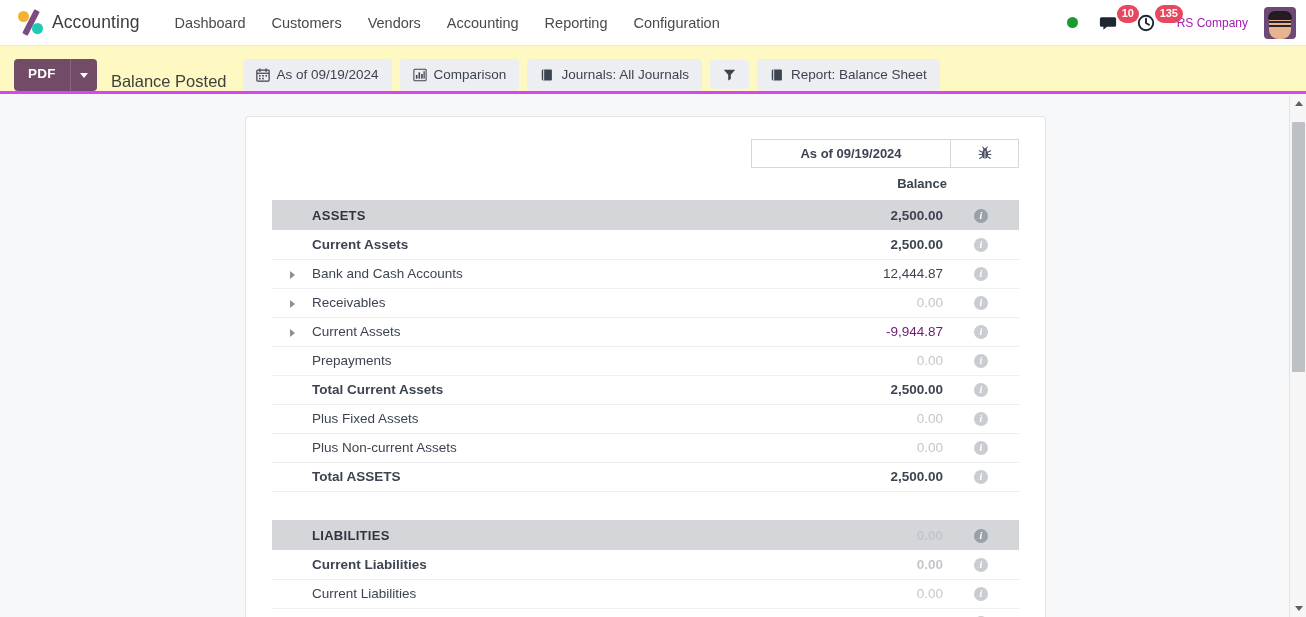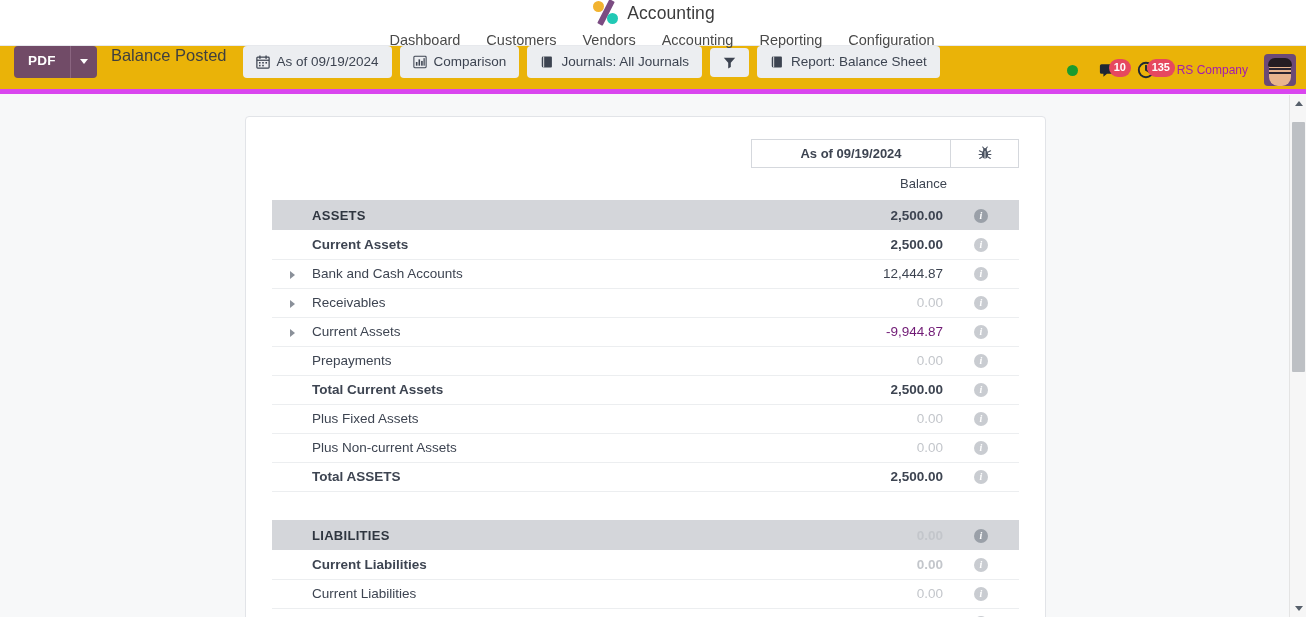--- a/index.html
+++ b/index.html
@@ -14,21 +14,20 @@
   
   .navbar {
     height: 46px;
     background: #ffffff;
     display: flex;
     align-items: center;
     padding: 0 10px 0 12px;
     border-bottom: 1px solid #e7e9ed;
     position: relative;
     z-index: 20;
-    flex-direction: column;
   }
   .brand {
     display: flex;
     align-items: center;
     gap: 8px;
     padding: 0 6px;
     height: 100%;
   }
   .logo-mark {
     width: 26px; height: 26px;
@@ -81,21 +80,21 @@
   }
   .nav-icon-btn {
     position: relative;
     display: flex; align-items: center;
     padding: 0 9px;
     height: 100%;
     cursor: pointer;
   }
   .badge {
     position: absolute;
-    top: 5px; left: 20px;
+    top: 5px; left: 28px;
     background: #e6485f;
     color: #fff;
     font-size: 11px;
     font-weight: bold;
     line-height: 1;
     padding: 3px 5px 4px;
     border-radius: 9px;
     min-width: 19px;
     text-align: center;
   }
@@ -130,24 +129,24 @@
   .avatar .glasses {
     position: absolute; left: 5px; top: 14px;
     width: 22px; height: 6px;
     border-top: 2px solid #2b2430;
     border-bottom: 2px solid #2b2430;
   }
 
   
   .control-bar {
     height: 48px;
-    background: #eab308;
-    border-bottom: 5px solid #d946ef;
-    display: flex;
-    align-items: flex-start;
+    background: #fef9c3;
+    border-bottom: 3px solid #d946ef;
+    display: flex;
+    align-items: flex-end;
     padding: 0 14px;
     gap: 0;
     position: relative;
     z-index: 15;
   }
   .pdf-group { display: flex; align-items: stretch; flex: none; }
   .pdf-btn {
     background: #714b67;
     color: #fff;
     font-size: 13.5px;
@@ -238,21 +237,21 @@
   .bug-cell {
     width: 68px;
     border-left: 1px solid #d5d8dd;
     display: flex; align-items: center; justify-content: center;
     cursor: pointer;
   }
   .balance-head {
     text-align: right;
     padding: 8px 72px 9px 0;
     font-size: 13px;
-    font-weight: normal;
+    font-weight: bold;
     color: #3d4451;
   }
 
   
   .rtable { width: 100%; border-collapse: collapse; }
   .rtable tr { height: 29px; }
   .rtable td { border-bottom: 1px solid #eceef0; padding: 0; vertical-align: middle; }
   .c-caret { width: 40px; text-align: center; }
   .c-name  { font-size: 13.5px; color: #3d4451; }
   .c-val   { width: 150px; text-align: right; font-size: 13.5px; color: #3d4451; padding-right: 6px; white-space: nowrap; }

